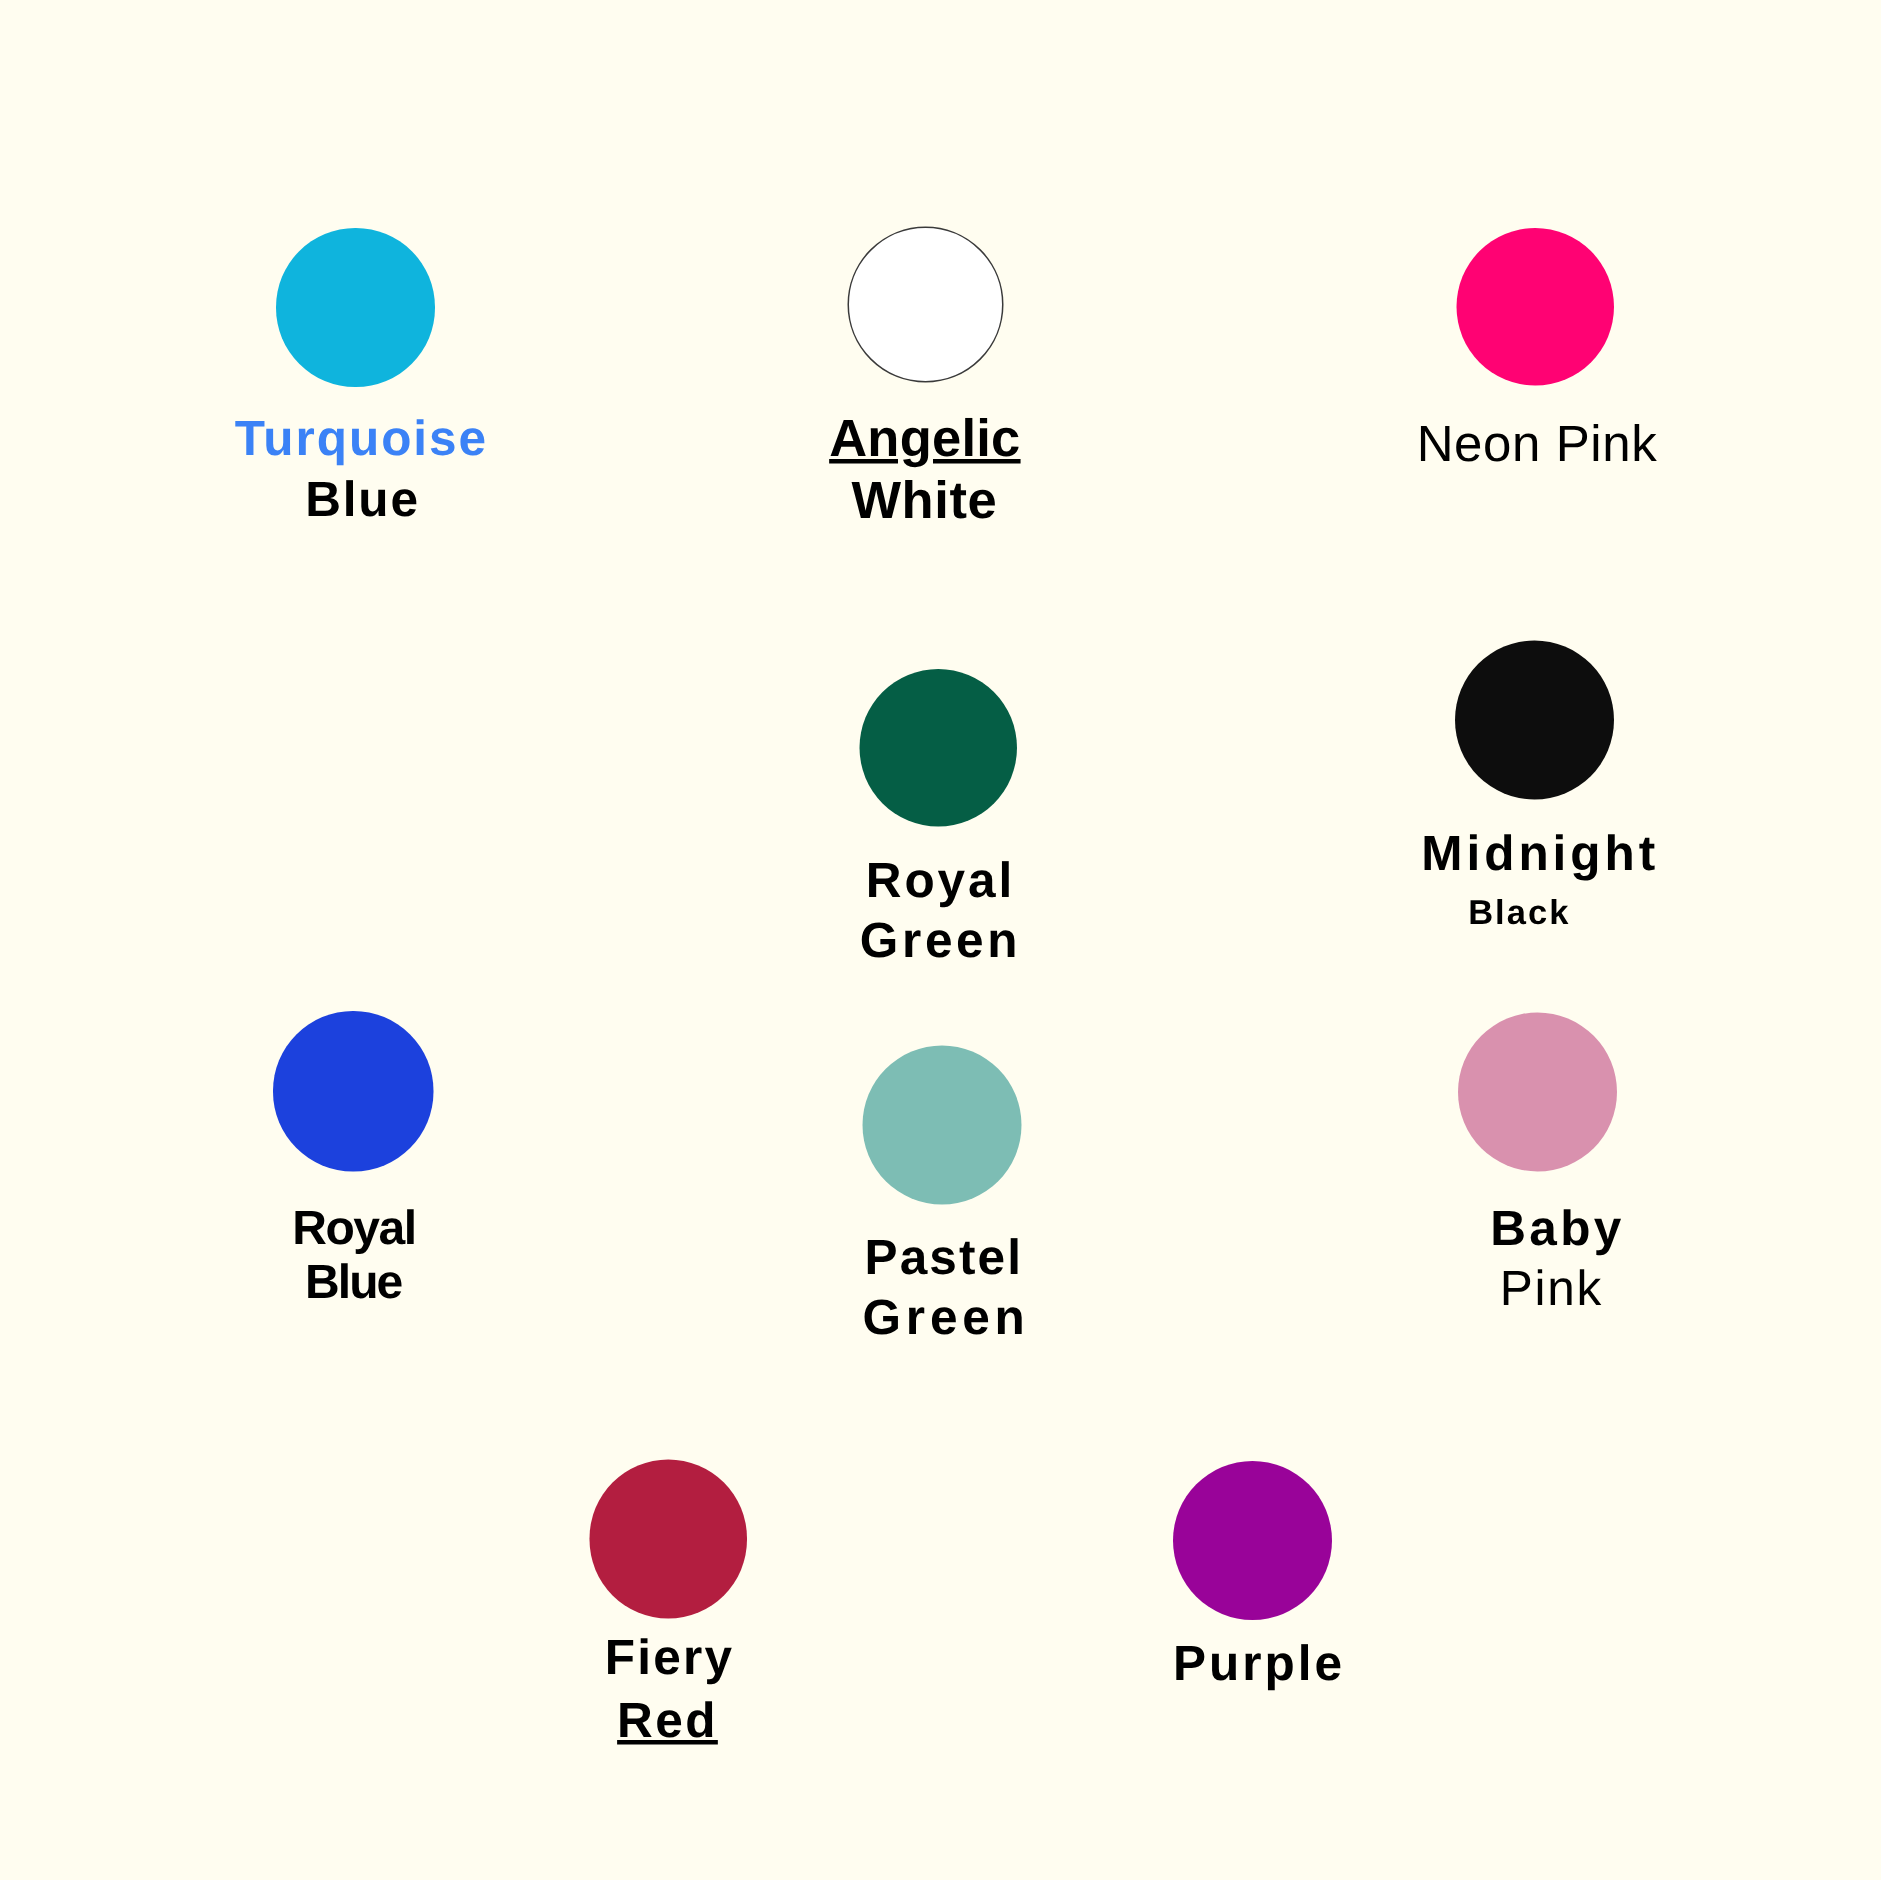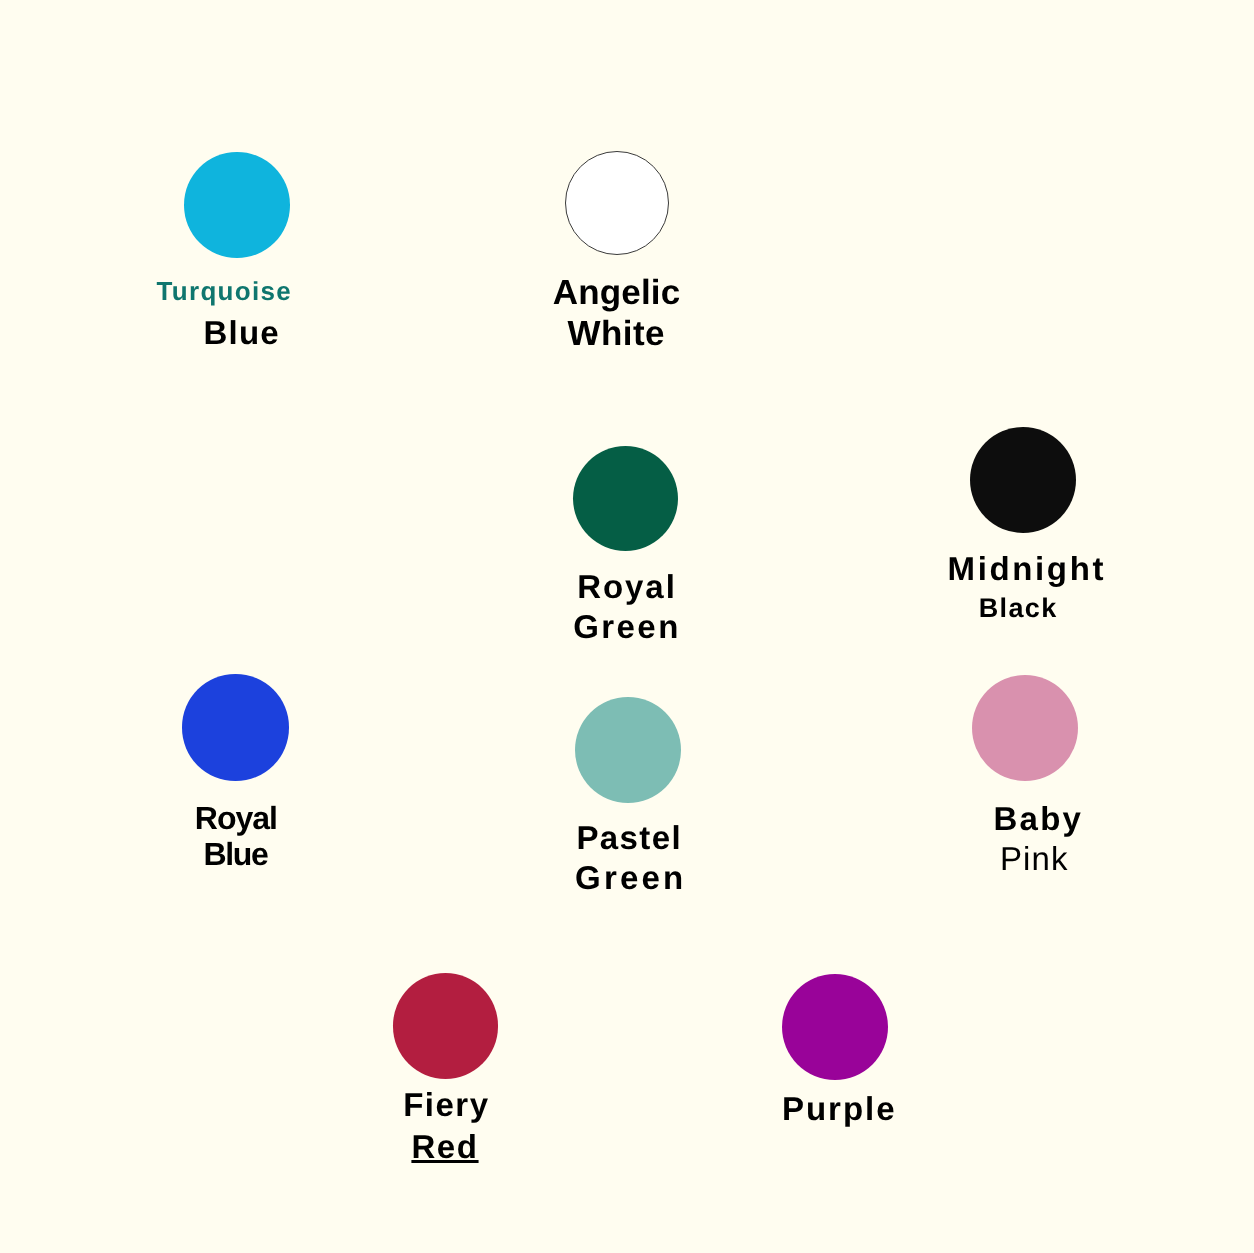--- a/index.html
+++ b/index.html
@@ -25,43 +25,49 @@
     -webkit-font-smoothing:antialiased;
   }
 </style>
 </head>
 <body style="background: rgb(255, 253, 240);">
 
 <div id="board">
   <div class="swatch" style="left:155px;top:151px;width:171px;height:199px">
     <div class="dot" style="left: 29px; top: 1.1px; width: 105.5px; height: 105.5px; background: rgb(15, 180, 221);"></div>
     <div class="label">
-      <span class="cap" style="left: 1.48px; top: 124.05px; font-size: 26px; line-height: 33px; font-weight: bold; letter-spacing: 1.32px; color: #0f766e;">Turquoise</span>
+      <span class="cap" style="left: 1.48px; top: 124.05px; font-size: 33px; line-height: 33px; font-weight: bold; letter-spacing: 1.32px; color: #3b82f6;">Turquoise</span>
       <span class="cap" style="left: 48.53px; top: 164.95px; font-size: 33px; line-height: 33px; font-weight: bold; letter-spacing: 1.2px; color: rgb(0, 0, 0);">Blue</span>
     </div>
   </div>
   <div class="swatch" style="left:552px;top:150px;width:129px;height:202px">
     <div class="dot" style="left:13.0px;top:0.5px;width:104px;height:104px;background:#ffffff;border:1px solid #3a3a3a"></div>
     <div class="label">
-      <span class="cap" style="left: 0.77px; top: 124.75px; font-size: 35px; line-height: 35px; font-weight: bold; letter-spacing: 0.17px; color: rgb(0, 0, 0);">Angelic</span>
+      <span class="cap" style="left: 0.77px; top: 124.75px; font-size: 35px; line-height: 35px; font-weight: bold; letter-spacing: 0.17px; color: rgb(0, 0, 0); text-decoration: underline;">Angelic</span>
       <span class="cap" style="left: 15.62px; top: 166.36px; font-size: 35px; line-height: 35px; font-weight: bold; letter-spacing: 0.42px; color: rgb(0, 0, 0);">White</span>
+    </div>
+  </div>
+  <div class="swatch" style="left:943px;top:151px;width:163px;height:163px">
+    <div class="dot" style="left: 27.5px; top: 1.1px; width: 105px; height: 105px; background: rgb(255, 2, 115);"></div>
+    <div class="label">
+      <span class="cap" style="left: 1.45px; top: 128.2px; font-size: 34px; line-height: 34px; font-weight: normal; letter-spacing: 0.4px; color: rgb(0, 0, 0);">Neon Pink</span>
     </div>
   </div>
   <div class="swatch" style="left:572px;top:445px;width:110px;height:199px">
     <div class="dot" style="left: 1px; top: 1.2px; width: 105px; height: 105px; background: rgb(5, 94, 69);"></div>
     <div class="label">
       <span class="cap" style="left: 5.16px; top: 125.05px; font-size: 33px; line-height: 33px; font-weight: bold; letter-spacing: 1.95px; color: rgb(0, 0, 0);">Royal</span>
       <span class="cap" style="left: 1.23px; top: 164.75px; font-size: 33px; line-height: 33px; font-weight: bold; letter-spacing: 2.43px; color: rgb(0, 0, 0);">Green</span>
     </div>
   </div>
   <div class="swatch" style="left:947px;top:426px;width:160px;height:200px">
     <div class="dot" style="left:22.6px;top:1.3px;width:106.0px;height:106.0px;background:#0d0d0d"></div>
     <div class="label">
       <span class="cap" style="left: 0.52px; top: 125.95px; font-size: 33px; line-height: 33px; font-weight: bold; letter-spacing: 2.64px; color: rgb(0, 0, 0);">Midnight</span>
-      <span class="cap" style="left: 31.75px; top: 165.95px; font-size: 27px; line-height: 33px; font-weight: bold; letter-spacing: 1.355px; color: rgb(0, 0, 0);">Black</span>
+      <span class="cap" style="left: 31.75px; top: 165.95px; font-size: 23px; line-height: 33px; font-weight: bold; letter-spacing: 1.355px; color: rgb(0, 0, 0);">Black</span>
     </div>
   </div>
   <div class="swatch" style="left:181px;top:673px;width:109px;height:198px">
     <div class="dot" style="left:1.25px;top:1.25px;width:106.5px;height:106.5px;background:#1c41dd"></div>
     <div class="label">
       <span class="cap" style="left: 13.85px; top: 128.59px; font-size: 32px; line-height: 32px; font-weight: bold; letter-spacing: -1px; color: rgb(0, 0, 0);">Royal</span>
       <span class="cap" style="left: 22.42px; top: 165.09px; font-size: 32px; line-height: 32px; font-weight: bold; letter-spacing: -1.3px; color: rgb(0, 0, 0);">Blue</span>
     </div>
   </div>
   <div class="swatch" style="left:574px;top:696px;width:113px;height:199px">

